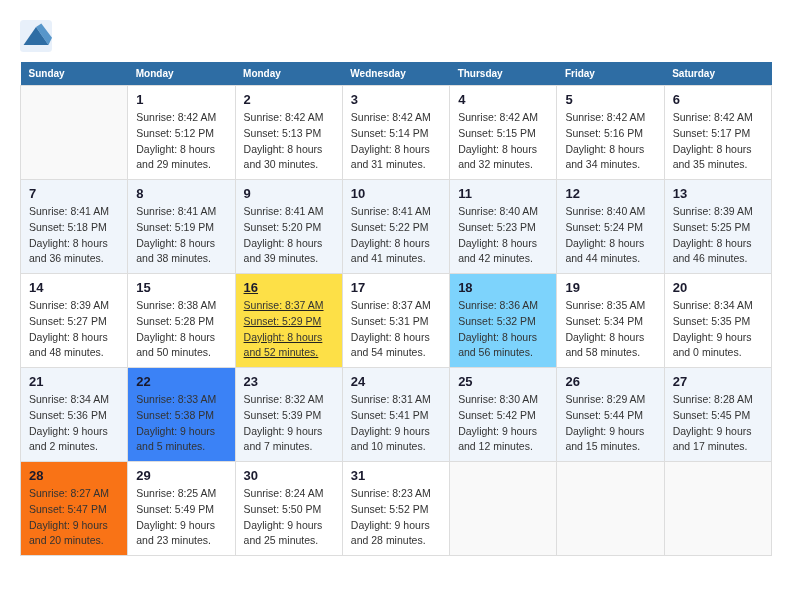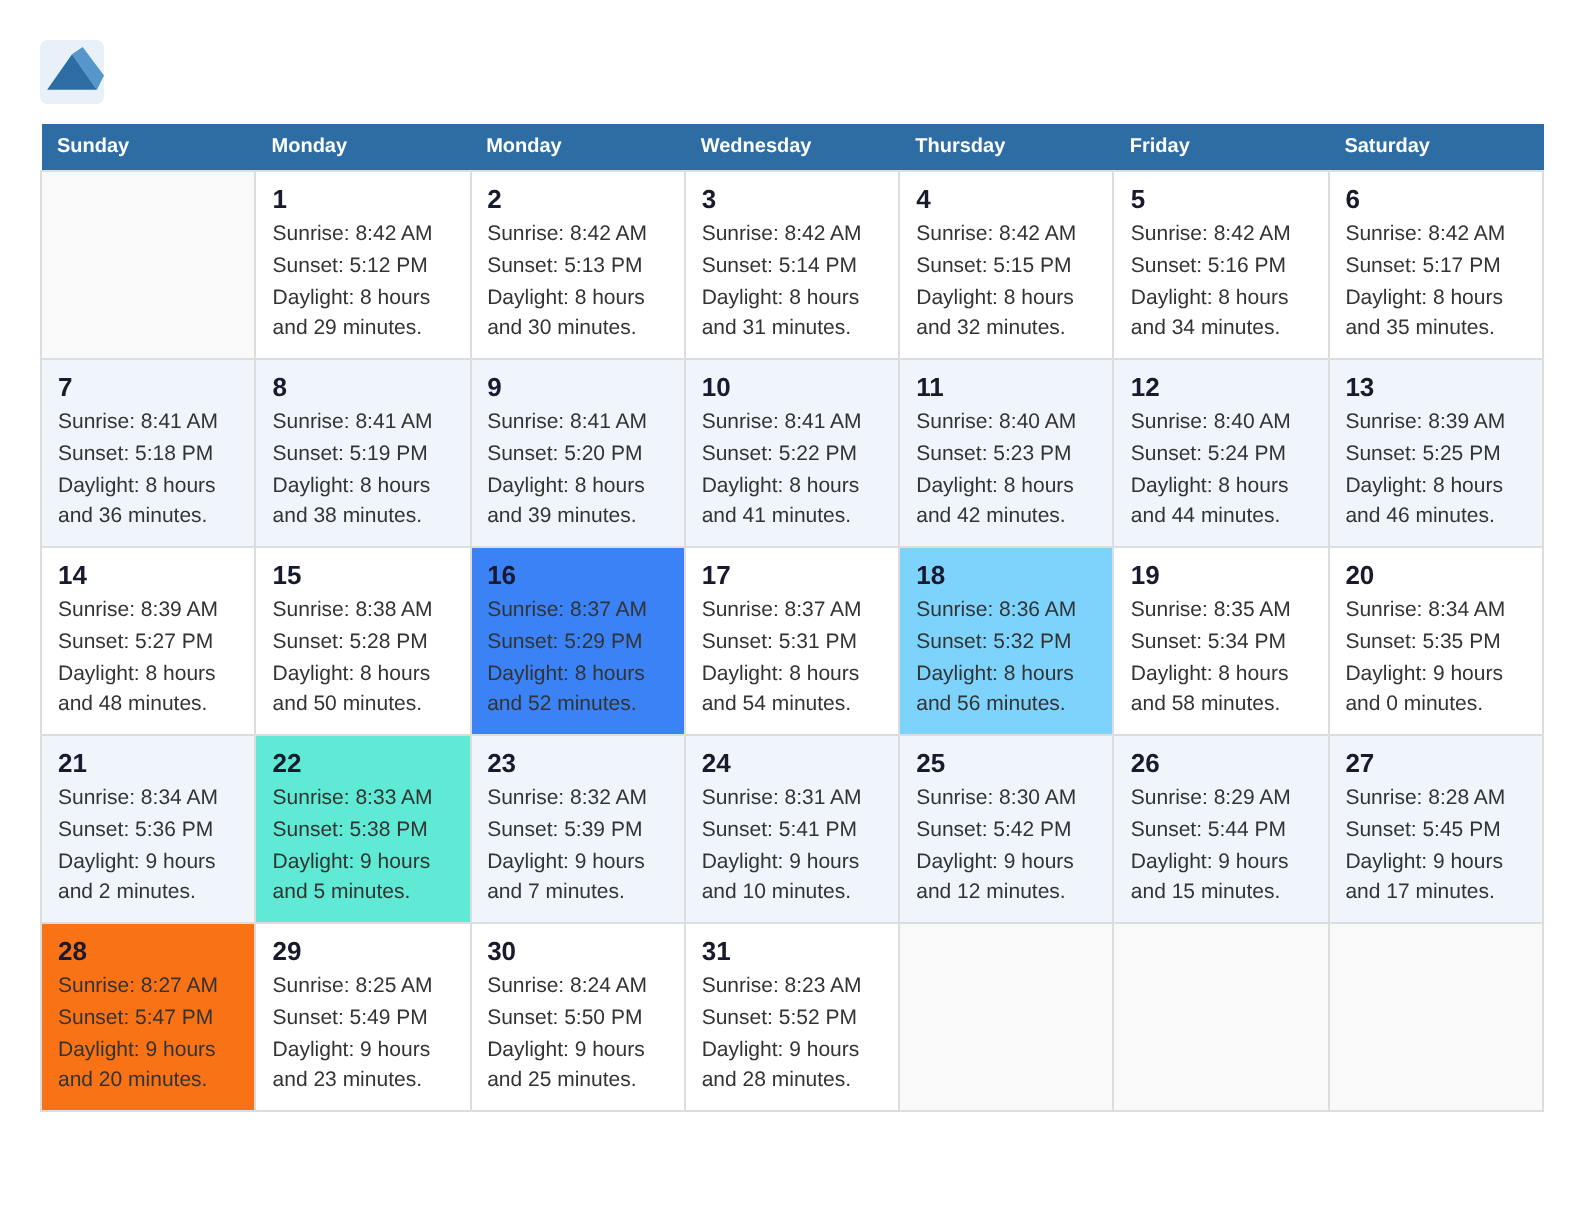--- a/index.html
+++ b/index.html
@@ -184,21 +184,21 @@
       </tr>
       <tr>
         <td style="background-color: rgb(255, 255, 255);">
         <span class="day-num">14</span>
         <span class="day-info">Sunrise: 8:39 AM<br>Sunset: 5:27 PM<br>Daylight: 8 hours and 48 minutes.</span>
       </td>
         <td style="background-color: rgb(255, 255, 255);">
         <span class="day-num">15</span>
         <span class="day-info">Sunrise: 8:38 AM<br>Sunset: 5:28 PM<br>Daylight: 8 hours and 50 minutes.</span>
       </td>
-        <td style="background-color: #3b82f6;">
+        <td style="background-color: #fde047; text-decoration: underline;">
         <span class="day-num">16</span>
         <span class="day-info">Sunrise: 8:37 AM<br>Sunset: 5:29 PM<br>Daylight: 8 hours and 52 minutes.</span>
       </td>
         <td style="background-color: rgb(255, 255, 255);">
         <span class="day-num">17</span>
         <span class="day-info">Sunrise: 8:37 AM<br>Sunset: 5:31 PM<br>Daylight: 8 hours and 54 minutes.</span>
       </td>
         <td style="background-color: #7dd3fc;">
         <span class="day-num">18</span>
         <span class="day-info">Sunrise: 8:36 AM<br>Sunset: 5:32 PM<br>Daylight: 8 hours and 56 minutes.</span>
@@ -210,21 +210,21 @@
         <td style="background-color: rgb(255, 255, 255);">
         <span class="day-num">20</span>
         <span class="day-info">Sunrise: 8:34 AM<br>Sunset: 5:35 PM<br>Daylight: 9 hours and 0 minutes.</span>
       </td>
       </tr>
       <tr>
         <td style="background-color: rgb(240, 245, 251);">
         <span class="day-num">21</span>
         <span class="day-info">Sunrise: 8:34 AM<br>Sunset: 5:36 PM<br>Daylight: 9 hours and 2 minutes.</span>
       </td>
-        <td style="background-color: #5eead4;">
+        <td style="background-color: #3b82f6;">
         <span class="day-num">22</span>
         <span class="day-info">Sunrise: 8:33 AM<br>Sunset: 5:38 PM<br>Daylight: 9 hours and 5 minutes.</span>
       </td>
         <td style="background-color: rgb(240, 245, 251);">
         <span class="day-num">23</span>
         <span class="day-info">Sunrise: 8:32 AM<br>Sunset: 5:39 PM<br>Daylight: 9 hours and 7 minutes.</span>
       </td>
         <td style="background-color: rgb(240, 245, 251); margin-left: 24px;">
         <span class="day-num">24</span>
         <span class="day-info">Sunrise: 8:31 AM<br>Sunset: 5:41 PM<br>Daylight: 9 hours and 10 minutes.</span>

